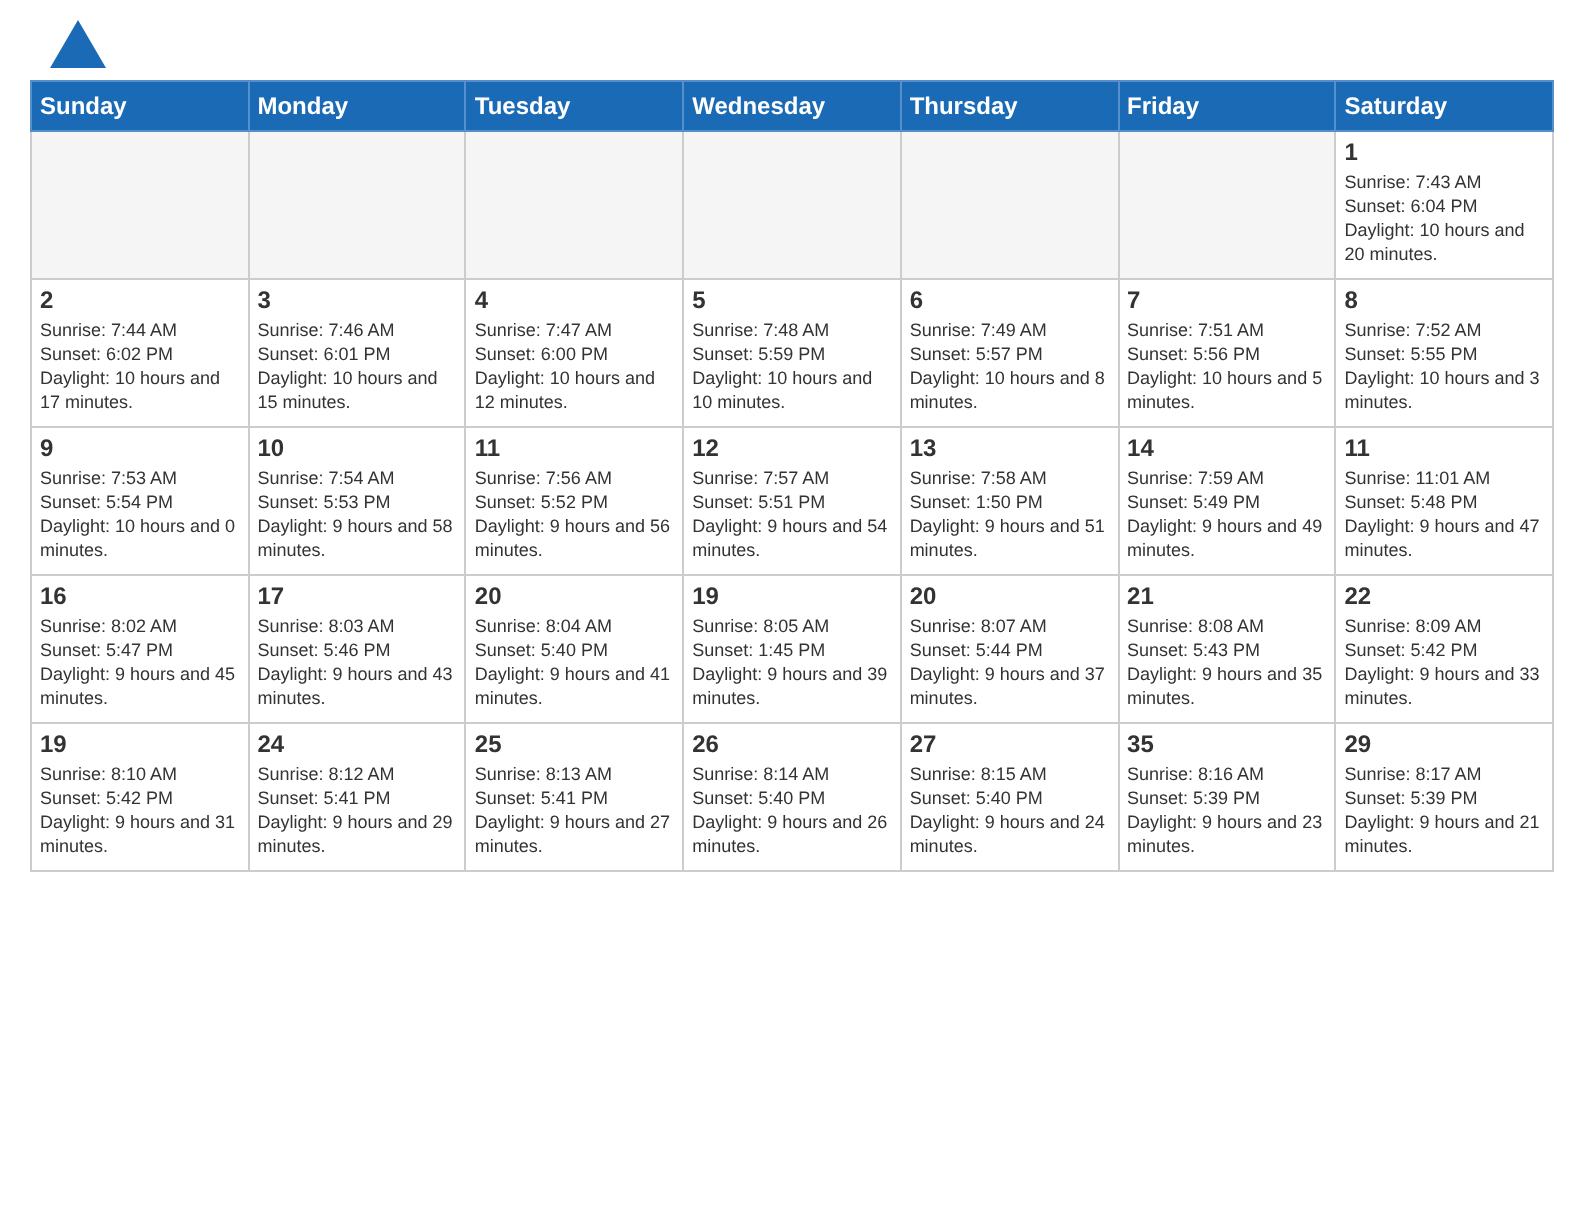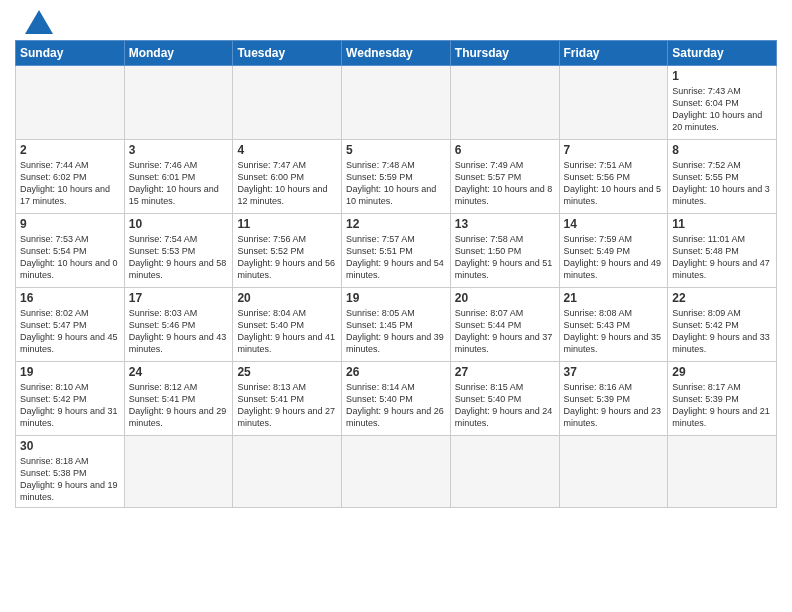--- a/index.html
+++ b/index.html
@@ -306,41 +306,27 @@
 Sunset: 5:40 PM
 Daylight: 9 hours and 26 minutes.</div>
           </td>
           <td>
             <span class="day-number">27</span>
             <div class="day-info">Sunrise: 8:15 AM
 Sunset: 5:40 PM
 Daylight: 9 hours and 24 minutes.</div>
           </td>
           <td>
-            <span class="day-number">37</span>
+            <span class="day-number">35</span>
             <div class="day-info">Sunrise: 8:16 AM
 Sunset: 5:39 PM
 Daylight: 9 hours and 23 minutes.</div>
           </td>
           <td>
             <span class="day-number">29</span>
             <div class="day-info">Sunrise: 8:17 AM
 Sunset: 5:39 PM
 Daylight: 9 hours and 21 minutes.</div>
           </td>
-        </tr>
-        <tr class="last-row">
-          <td>
-            <span class="day-number">30</span>
-            <div class="day-info">Sunrise: 8:18 AM
-Sunset: 5:38 PM
-Daylight: 9 hours and 19 minutes.</div>
-          </td>
-          <td class="empty"></td>
-          <td class="empty"></td>
-          <td class="empty"></td>
-          <td class="empty"></td>
-          <td class="empty"></td>
-          <td class="empty"></td>
         </tr>
       </tbody>
   </table>
 </div>
 
 </body></html>

